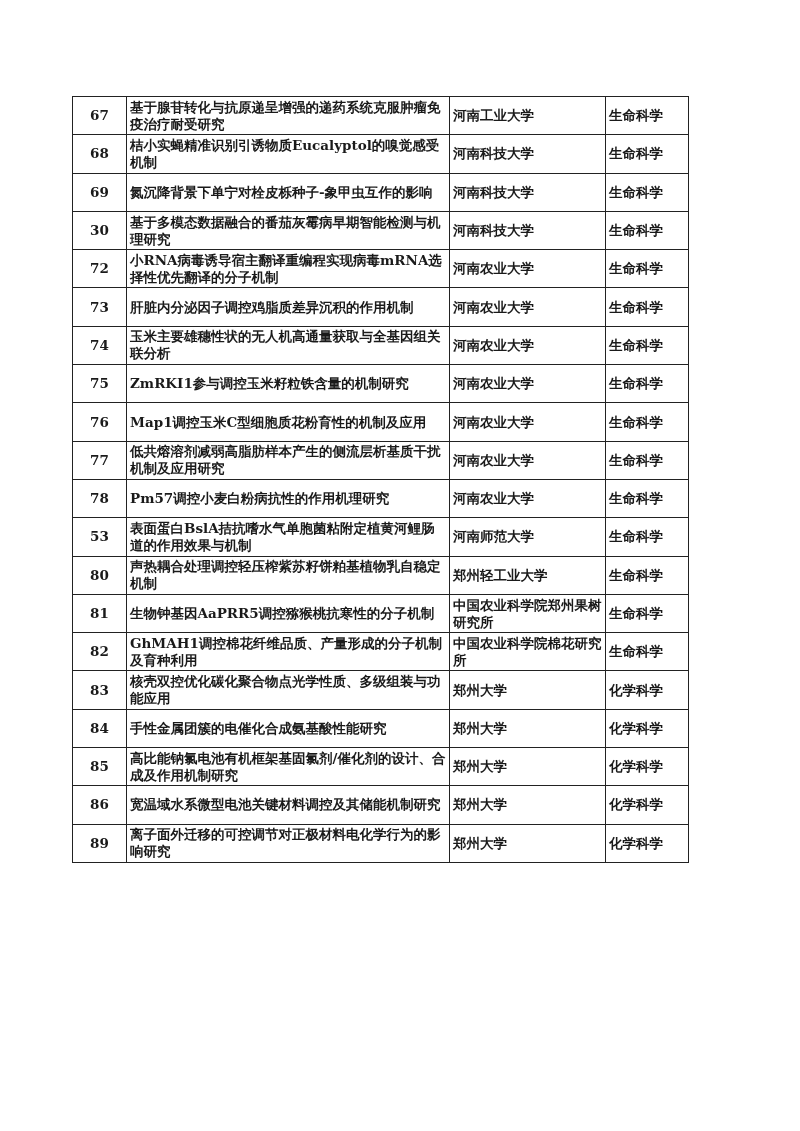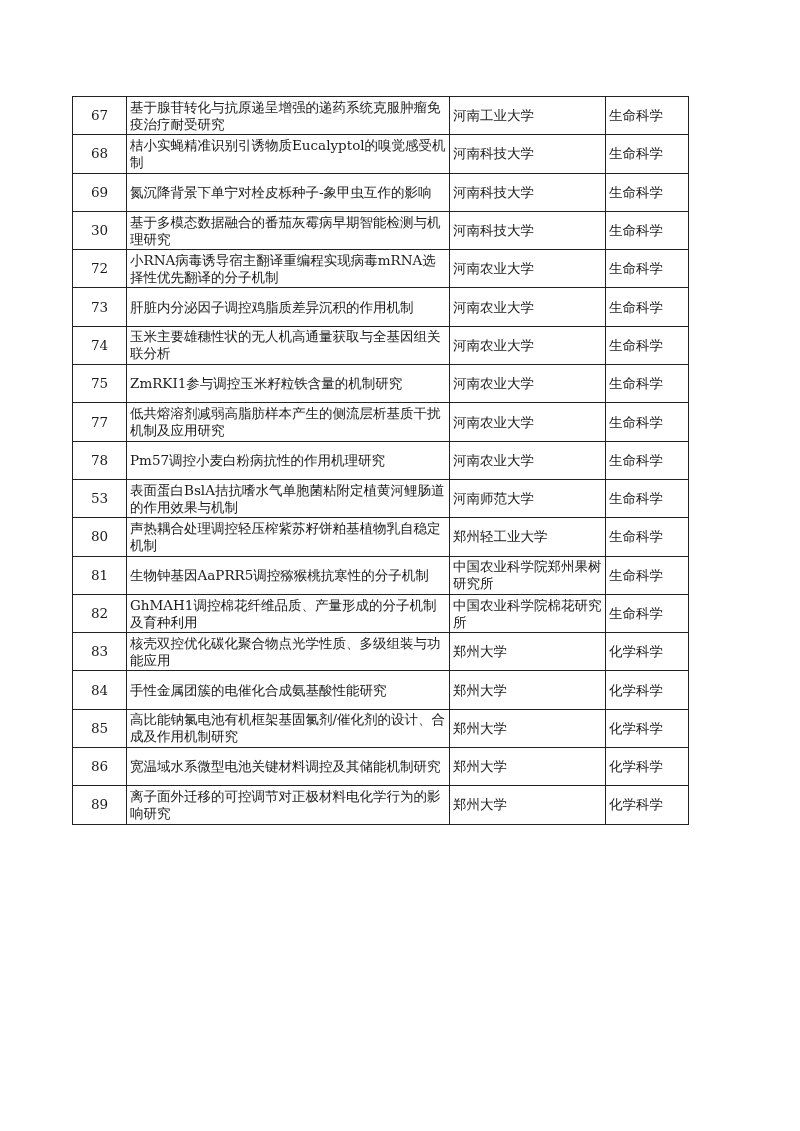--- a/index.html
+++ b/index.html
@@ -1,19 +1,19 @@
 <!DOCTYPE html>
 <html><head>
 <meta charset="utf-8">
 <style>
   html, body { margin:0; padding:0; background:#ffffff; }
   body { width:800px; height:1131px; position:relative; overflow:hidden;
          font-family: "DejaVu Serif", "Liberation Serif", serif; color:#1a1a1a; }
   table.list { position:absolute; left:72px; top:96px; width:617px;
-               border-collapse:collapse; table-layout:fixed; }
+               border-collapse:collapse; table-layout:fixed;font-weight:bold; }
   table.list td { border:1.5px solid #222; height:37.3px; padding:0 3px;
                   font-size:13.5px; line-height:17px; vertical-align:middle; }
   td.num { text-align:center; width:47px; }
   td.title { text-align:left; width:316px; }
   td.org { width:149px; }
   td.field { text-align:left; }
 </style>
 </head>
 <body>
 
@@ -57,20 +57,26 @@
       </tr>
       <tr>
         <td class="num">74</td>
         <td class="title">玉米主要雄穗性状的无人机高通量获取与全基因组关联分析</td>
         <td class="org">河南农业大学</td>
         <td class="field">生命科学</td>
       </tr>
       <tr>
         <td class="num">75</td>
         <td class="title">ZmRKI1参与调控玉米籽粒铁含量的机制研究</td>
+        <td class="org">河南农业大学</td>
+        <td class="field">生命科学</td>
+      </tr>
+      <tr>
+        <td class="num">76</td>
+        <td class="title">Map1调控玉米C型细胞质花粉育性的机制及应用</td>
         <td class="org">河南农业大学</td>
         <td class="field">生命科学</td>
       </tr>
       <tr>
         <td class="num">77</td>
         <td class="title">低共熔溶剂减弱高脂肪样本产生的侧流层析基质干扰机制及应用研究</td>
         <td class="org">河南农业大学</td>
         <td class="field">生命科学</td>
       </tr>
       <tr>

